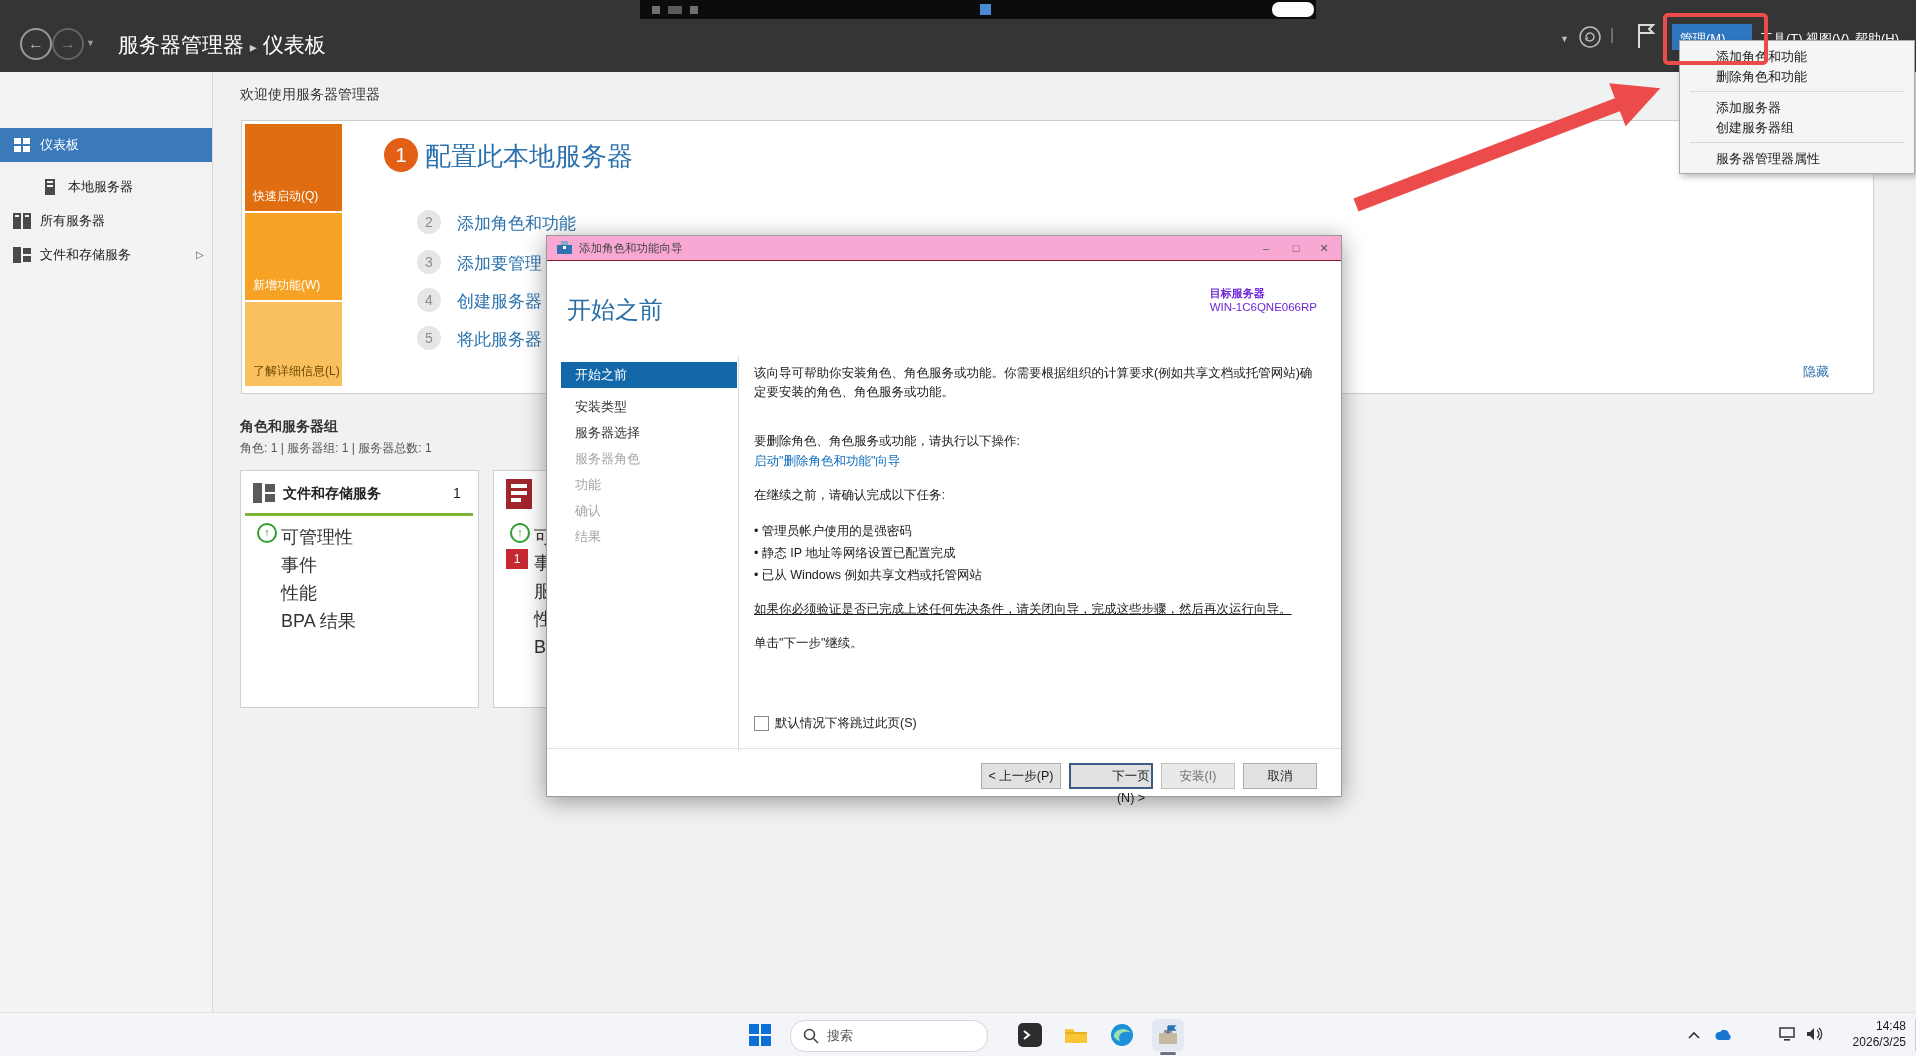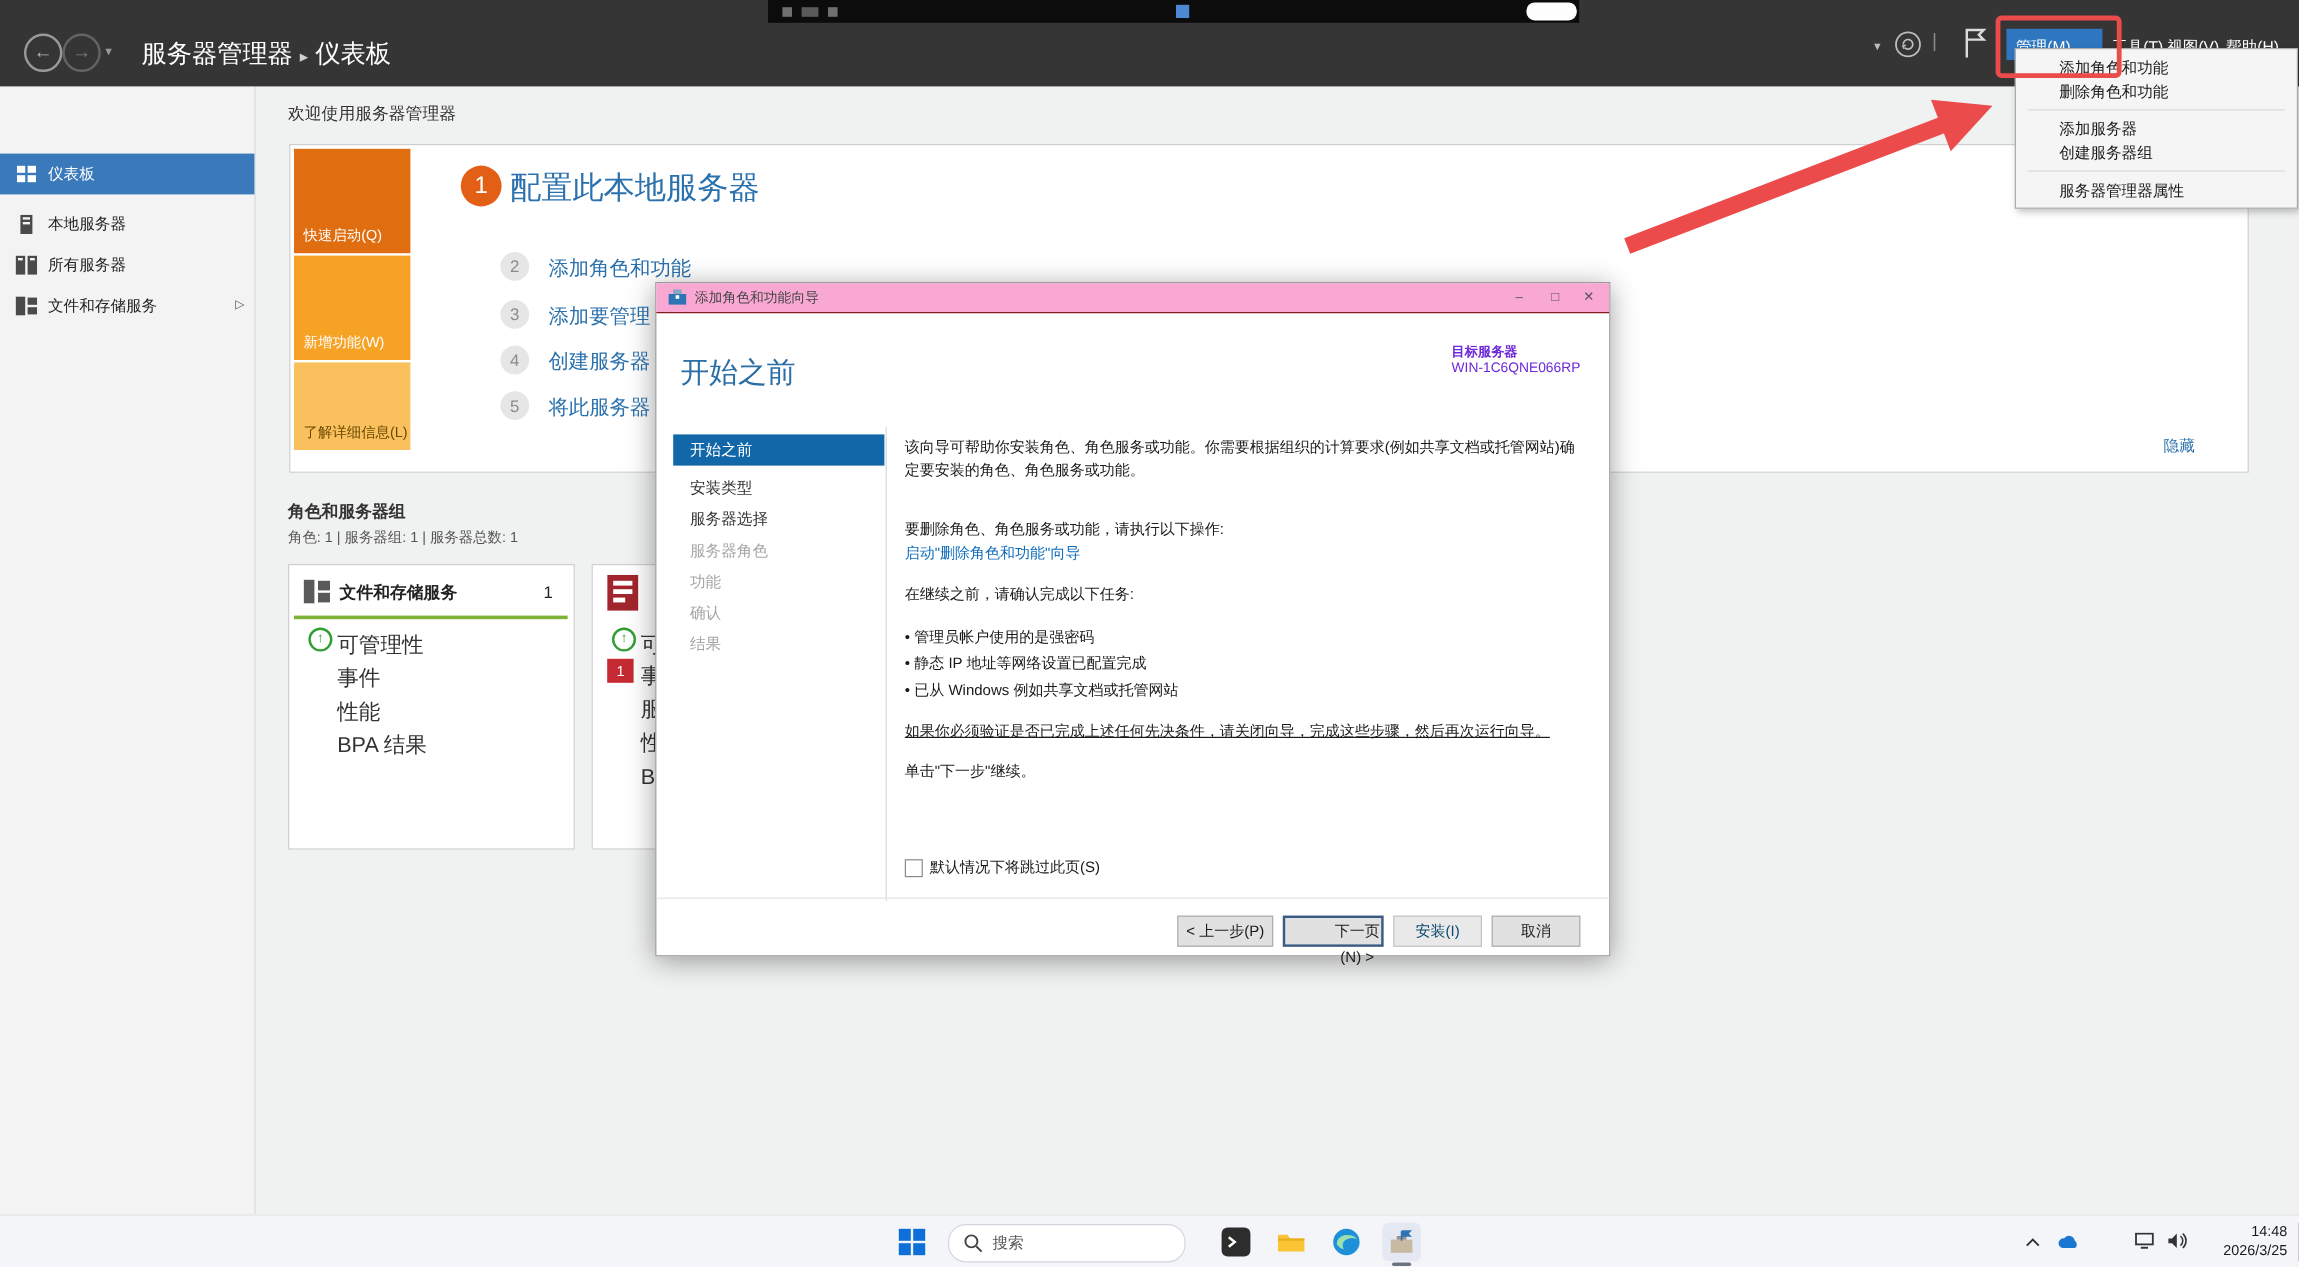--- a/index.html
+++ b/index.html
@@ -50,21 +50,21 @@
   .wnavdis{color:#a6a6a6;}
   #navdiv{position:absolute;left:191px;top:120px;width:1px;height:395px;background:#d9d9d9;}
   .wp{position:absolute;left:207px;width:560px;font-size:12.5px;color:#1a1a1a;line-height:19px;}
   .wlink{color:#0f6cbd;}
   #chkbox{position:absolute;left:207px;top:480px;width:13px;height:13px;border:1px solid #8a8a8a;background:#fff;}
   #chklbl{left:228px;top:479px;font-size:12.5px;color:#1a1a1a;}
   #dlgfootsep{position:absolute;left:0;top:512px;width:100%;height:1px;background:#e3e3e3;}
   .wbtn{position:absolute;top:527px;height:26px;background:#e1e1e1;border:1px solid #adadad;
     font-size:12.5px;color:#1a1a1a;text-align:center;line-height:24px;box-sizing:border-box;}
   .wbtn-def{border:2px solid #3b5b84;line-height:22px;padding-left:40px;}
-  .wbtn-dis{color:#0c4a6e;background:#e9e9e9;border-color:#c2c2c2;}
+  .wbtn-dis{color:#737373;background:#e9e9e9;border-color:#c2c2c2;}
   
   #redbox{position:absolute;left:1663px;top:13px;width:97px;height:44px;border:4px solid #ec4b4b;border-radius:5px;z-index:30;}
   #arrow{position:absolute;left:1356px;top:197px;width:326px;height:16px;transform:rotate(-21deg);
     transform-origin:0 50%;z-index:30;}
   #arrowbody{position:absolute;left:0;top:1px;width:284px;height:14px;background:#ec4b4b;}
   #arrowhead{position:absolute;left:280px;top:-15px;width:0;height:0;
     border-left:46px solid #ec4b4b;border-top:23px solid transparent;border-bottom:23px solid transparent;}
   
   #blackstrip{position:absolute;left:640px;top:0;width:676px;height:19px;background:#0c0c0c;z-index:6;}
   #whitepill{position:absolute;left:1272px;top:2px;width:42px;height:15px;background:#fdfdfd;border-radius:7px;z-index:7;}
@@ -123,21 +123,21 @@
       <span style="position:absolute;left:14px;top:10px;">
         <svg width="16" height="14" viewBox="0 0 16 14">
             <rect x="0" y="0" width="7" height="6" fill="#fff"></rect>
             <rect x="9" y="0" width="7" height="6" fill="#fff"></rect>
             <rect x="0" y="8" width="7" height="6" fill="#fff"></rect>
             <rect x="9" y="8" width="7" height="6" fill="#fff"></rect>
           </svg>
       </span>
       <span class="lbl">仪表板</span>
     </div>
-    <div class="sbitem" style="top:98px;">
+    <div class="sbitem" style="top:98px;margin-left:28px;">
       <span style="position:absolute;left:16px;top:9px;">
         <svg width="12" height="16" viewBox="0 0 12 16">
             <rect x="1" y="0" width="10" height="16" fill="#4a4a4a"></rect>
             <rect x="3" y="2" width="6" height="2" fill="#f3f3f3"></rect>
             <rect x="3" y="6" width="6" height="2" fill="#f3f3f3"></rect>
           </svg>
       </span>
       <span class="lbl">本地服务器</span>
     </div>
     <div class="sbitem" style="top:132px;">
@@ -166,21 +166,21 @@
 
   <div class="t" style="left:240px;top:86px;font-size:14px;color:#333;">欢迎使用服务器管理器</div>
 
   <div id="tile">
     <div class="oblock" style="top:3px;height:87px;background:#e06d10;">
       <span style="color:#fff;">快速启动(Q)</span>
     </div>
     <div class="oblock" style="top:92px;height:87px;background:#f6a225;">
       <span style="color:#fff;">新增功能(W)</span>
     </div>
-    <div class="oblock" style="top:181px;height:73px;background:#fac05e;">
+    <div class="oblock" style="top:181px;height:84px;background:#fac05e;">
       <span style="color:#6b4a00;">了解详细信息(L)</span>
     </div>
 
     <div class="stepcirc" style="left:142px;top:17px;width:34px;height:34px;background:#e45f16;color:#fff;font-size:20px;line-height:34px;">1</div>
     <div class="t stepbig" style="left:183px;top:18px;">配置此本地服务器</div>
 
     <div class="stepcirc" style="left:175px;top:89px;width:24px;height:24px;background:#e6e6e6;color:#8b8b8b;font-size:14px;line-height:24px;">2</div>
     <div class="t steptxt" style="left:215px;top:91px;">添加角色和功能</div>
 
     <div class="stepcirc" style="left:175px;top:129px;width:24px;height:24px;background:#e6e6e6;color:#8b8b8b;font-size:14px;line-height:24px;">3</div>

